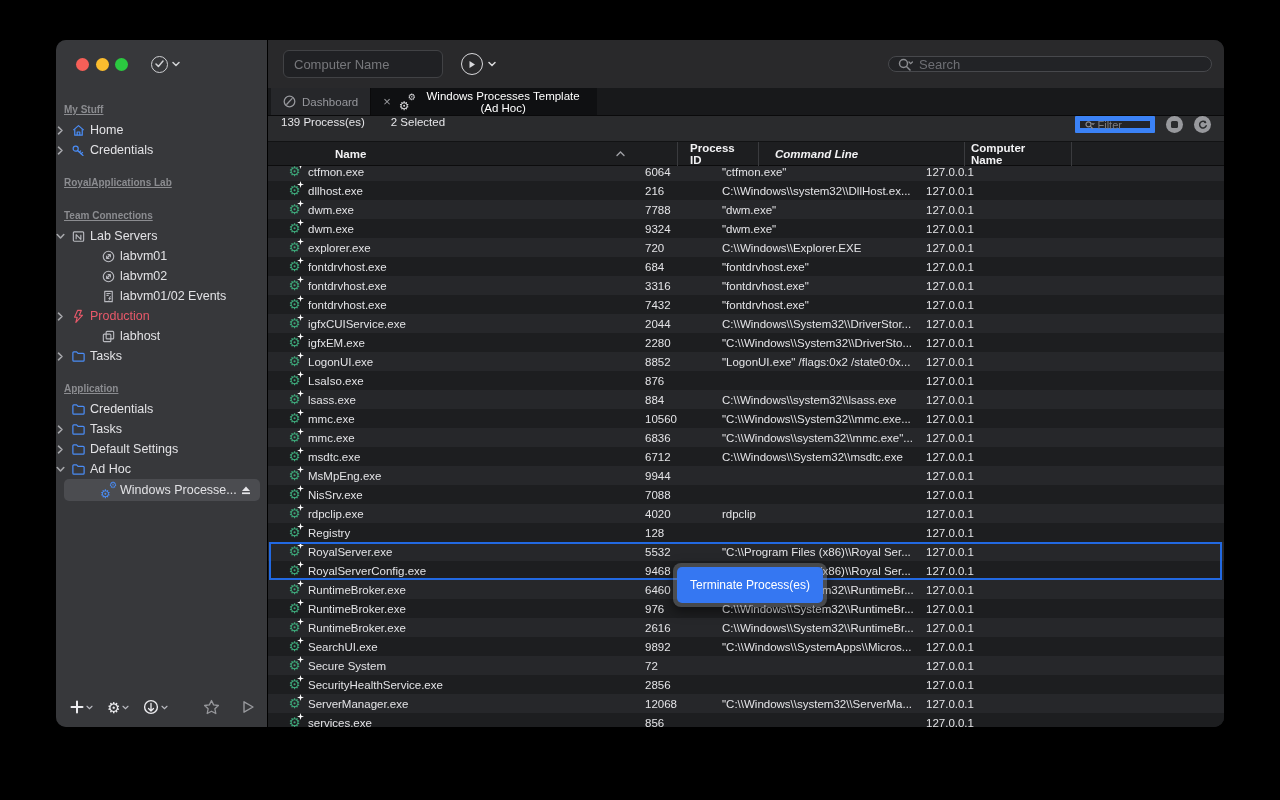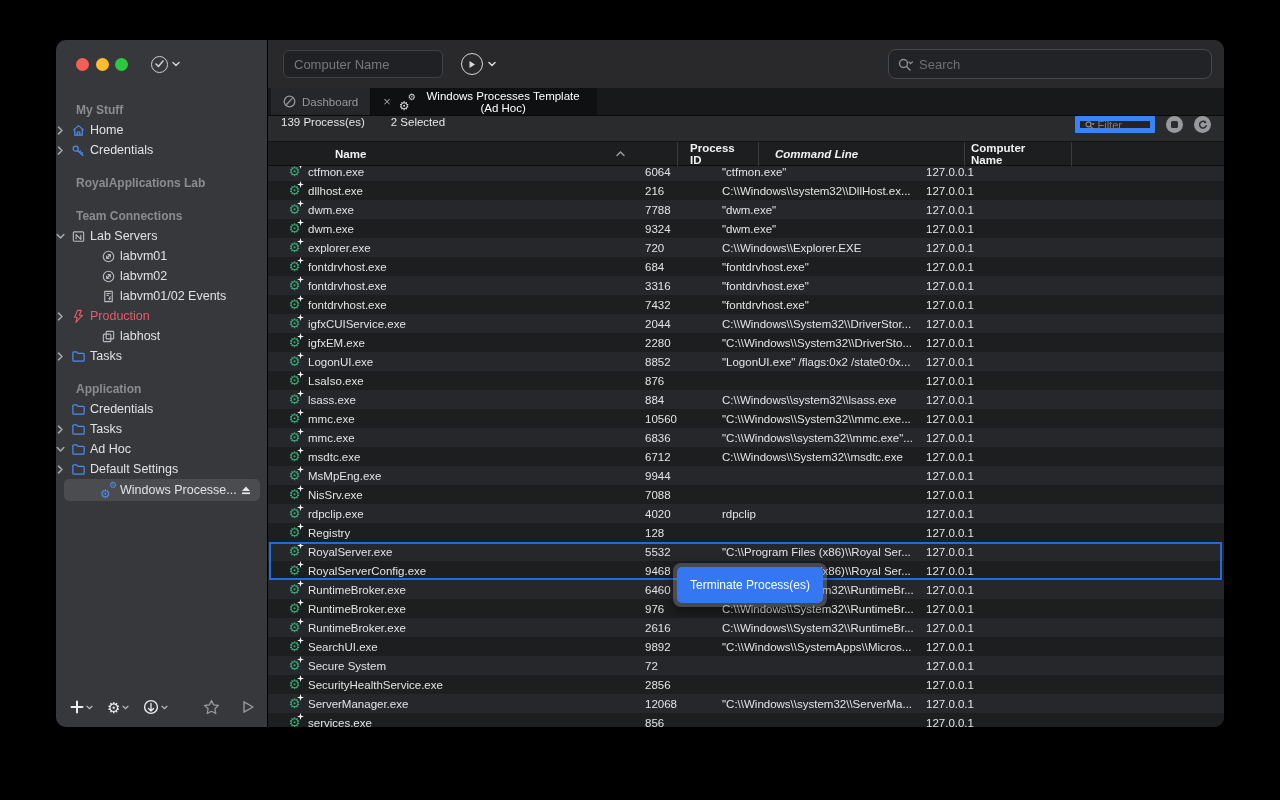--- a/index.html
+++ b/index.html
@@ -7,21 +7,21 @@
   .window { position:absolute; left:56px; top:40px; width:1168px; height:687px; border-radius:10px; overflow:hidden;
             display:flex; background:#1d1e20; box-shadow:0 22px 60px rgba(0,0,0,.65); }
   
   .sidebar { width:211px; background:#37383b; position:relative; flex:none; display:flex; flex-direction:column; }
   .titlebar { height:48px; display:flex; align-items:center; padding-left:20px; flex:none; }
   .tl { width:13px; height:13px; border-radius:50%; margin-right:6.5px; }
   .tl.red{background:#f65f58;} .tl.yellow{background:#fbbd2e;} .tl.green{background:#2bc840;}
   .connect-btn { margin-left:16px; display:flex; align-items:center; gap:4px; color:#cfd0d3; }
   .ring { width:17px; height:17px; border:1.5px solid #cfd0d3; border-radius:50%; display:flex; align-items:center; justify-content:center; }
   .side-scroll { flex:1; padding-top:12px; overflow:hidden; }
-  .sec-title { height:20px; line-height:20px; padding-left:20px; font-size:12px; font-weight:bold; color:#8b8c90; }
+  .sec-title { height:20px; line-height:20px; padding-left:8px; font-size:10px; font-weight:bold; color:#8b8c90;text-decoration:underline; }
   .section { margin-bottom:13px; }
   .side-item { height:20px; display:flex; align-items:center; padding-left:0; font-size:12.5px; color:#e2e2e5; cursor:default; }
   .side-item .chev { width:14px; flex:none; display:flex; align-items:center; }
   .side-item .icon { width:16px; height:16px; flex:none; margin-right:4px; display:flex; align-items:center; justify-content:center; }
   .side-item.indent { padding-left:44px; }
   .side-item.selected { height:22px; margin:0 7px 0 8px; padding-left:36px; background:#4b4c50; border-radius:5px; }
   .side-item .label { white-space:nowrap; overflow:hidden; }
   .side-item .trail { margin-left:auto; margin-right:8px; color:#e6e6e9; display:flex; }
   .icon svg { width:15px; height:15px; }
   .blue { color:#4a8cf5; } .gray-ic { color:#b9bac0; } .red-ic { color:var(--production-red); }
@@ -30,21 +30,21 @@
   .footer { height:34px; flex:none; display:flex; align-items:center; padding:0 12px 6px 14px; gap:4px; color:#ececef; }
   .fgroup { display:flex; align-items:center; gap:2px; margin-right:10px; }
   
   .content { flex:1; background:#1d1e20; border-left:1px solid #000; display:flex; flex-direction:column; position:relative; }
   .toolbar { height:48px; flex:none; background:#29292b; display:flex; align-items:center; padding:0 12px 0 15px; }
   .combo { width:160px; height:28px; background:#202124; border:1px solid #414245; border-radius:6px; display:flex; overflow:hidden; }
   .combo input { flex:1; background:transparent; border:none; outline:none; padding:0 10px; font-size:13px; color:#dcdce0; }
   .combo input::placeholder { color:#77787c; }
   .playwrap { display:flex; align-items:center; gap:5px; margin-left:18px; color:#d8d8db; }
   .playring { width:22px; height:22px; border:1.5px solid #d8d8db; border-radius:50%; display:flex; align-items:center; justify-content:center; }
-  .searchbox { margin-left:auto; width:324px; height:30px; border:1px solid #47484c; border-radius:8px; background:#222326;
+  .searchbox { margin-left:auto; width:324px; height:16px; border:1px solid #47484c; border-radius:8px; background:#222326;
                display:flex; align-items:center; padding:0 9px; gap:6px;justify-content:space-between; }
   .searchbox input { flex:1; background:transparent; border:none; outline:none; font-size:13px; color:#dcdce0; }
   .searchbox input::placeholder { color:#6e6f74; }
   .tabbar { height:28px; flex:none; background:#18191b; border-bottom:1px solid #0a0a0b; display:flex; align-items:stretch; }
   .tab { display:flex; align-items:center; gap:6px; padding:0 12px; font-size:11.5px;text-align:center; }
   .tab.inactive { background:#26272a; color:#96979c; border-right:1px solid #0a0a0b; margin-left:3px; }
   .tab.active { background:#0f1012; color:#fff; width:226px; }
   .tab .ticon { display:flex; align-items:center; }
   .closex { color:#9b9ca0; font-size:13px; margin-right:2px; cursor:default; }
   .statusbar { height:26px; flex:none; background:#2a2b2d; border-bottom:1px solid #121314; display:flex; padding:0 13px 0 13px; font-size:11.5px; color:#e5e5e8; }
@@ -236,43 +236,43 @@
             </span>
             <span class="icon blue">
               <svg viewBox="0 0 16 16" fill="none" stroke="currentColor" stroke-width="1.3" stroke-linejoin="round">
                 <path d="M2 4 C2 3.4 2.4 3 3 3 H6 L7.5 4.6 H13 C13.6 4.6 14 5 14 5.6 V12 C14 12.6 13.6 13 13 13 H3 C2.4 13 2 12.6 2 12 Z"></path>
               </svg>
             </span>
             <span class="label">Tasks</span>
           </div>
           <div class="side-item">
             <span class="chev">
-              <svg width="9" height="8" viewBox="0 0 9 8">
-                <path d="M1.2 2.5 L4.5 6 L7.8 2.5" stroke="#a6a7ab" stroke-width="1.6" fill="none" stroke-linecap="round" stroke-linejoin="round"></path>
+              <svg width="8" height="9" viewBox="0 0 8 9">
+                <path d="M2.5 1.2 L6 4.5 L2.5 7.8" stroke="#a6a7ab" stroke-width="1.6" fill="none" stroke-linecap="round" stroke-linejoin="round"></path>
               </svg>
             </span>
             <span class="icon blue">
               <svg viewBox="0 0 16 16" fill="none" stroke="currentColor" stroke-width="1.3" stroke-linejoin="round">
                 <path d="M2 4 C2 3.4 2.4 3 3 3 H6 L7.5 4.6 H13 C13.6 4.6 14 5 14 5.6 V12 C14 12.6 13.6 13 13 13 H3 C2.4 13 2 12.6 2 12 Z"></path>
               </svg>
             </span>
-            <span class="label">Ad Hoc</span>
+            <span class="label">Default Settings</span>
           </div>
           <div class="side-item">
             <span class="chev">
-              <svg width="8" height="9" viewBox="0 0 8 9">
-                <path d="M2.5 1.2 L6 4.5 L2.5 7.8" stroke="#a6a7ab" stroke-width="1.6" fill="none" stroke-linecap="round" stroke-linejoin="round"></path>
+              <svg width="9" height="8" viewBox="0 0 9 8">
+                <path d="M1.2 2.5 L4.5 6 L7.8 2.5" stroke="#a6a7ab" stroke-width="1.6" fill="none" stroke-linecap="round" stroke-linejoin="round"></path>
               </svg>
             </span>
             <span class="icon blue">
               <svg viewBox="0 0 16 16" fill="none" stroke="currentColor" stroke-width="1.3" stroke-linejoin="round">
                 <path d="M2 4 C2 3.4 2.4 3 3 3 H6 L7.5 4.6 H13 C13.6 4.6 14 5 14 5.6 V12 C14 12.6 13.6 13 13 13 H3 C2.4 13 2 12.6 2 12 Z"></path>
               </svg>
             </span>
-            <span class="label">Default Settings</span>
+            <span class="label">Ad Hoc</span>
           </div>
           <div class="side-item indent selected">
             <span class="icon blue">
               <span style="position: relative; display: inline-block; width: 16px; height: 16px;">
                 <span style="position:absolute;left:0;bottom:-2px;font-size:12px;line-height:12px;">⚙</span>
                 <span style="position:absolute;right:-1px;top:-1px;font-size:9px;line-height:9px;">⚙</span>
               </span>
             </span>
             <span class="label">Windows Processe...</span>
             <span class="trail">

